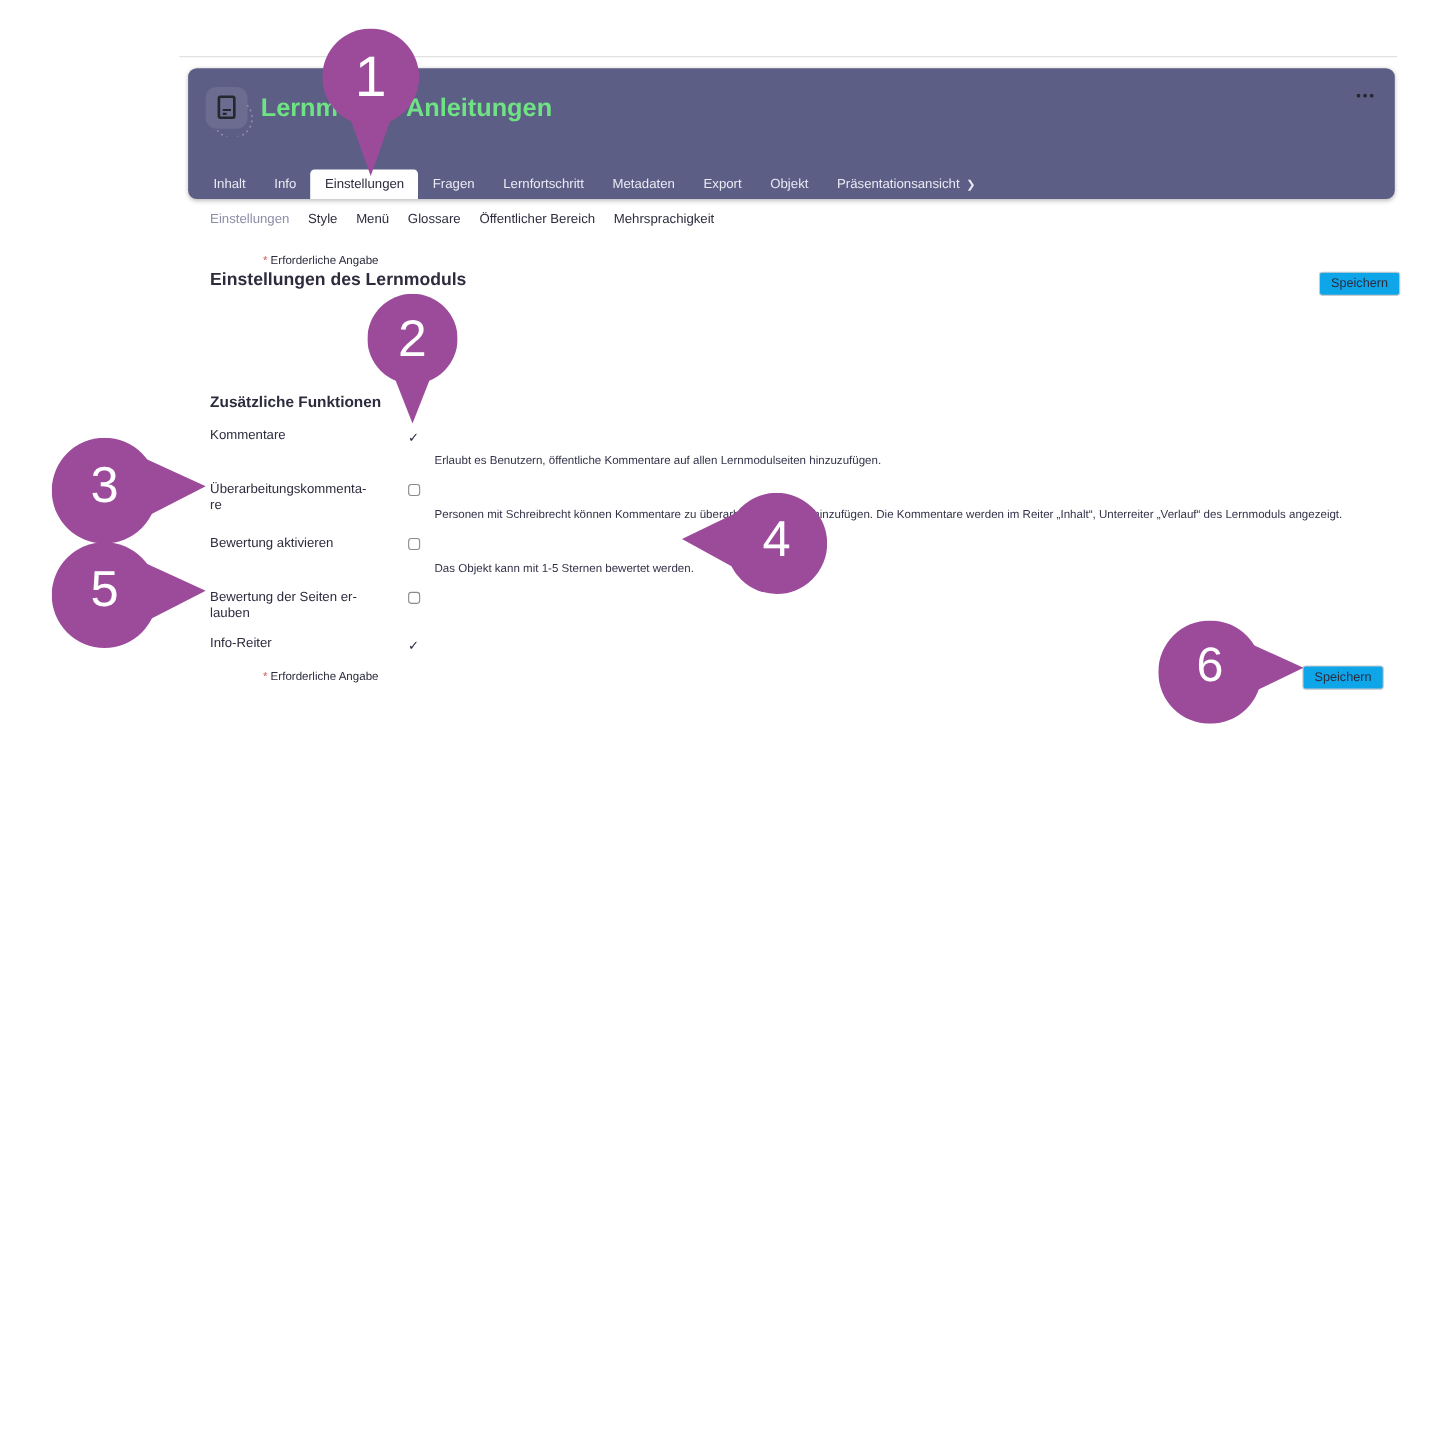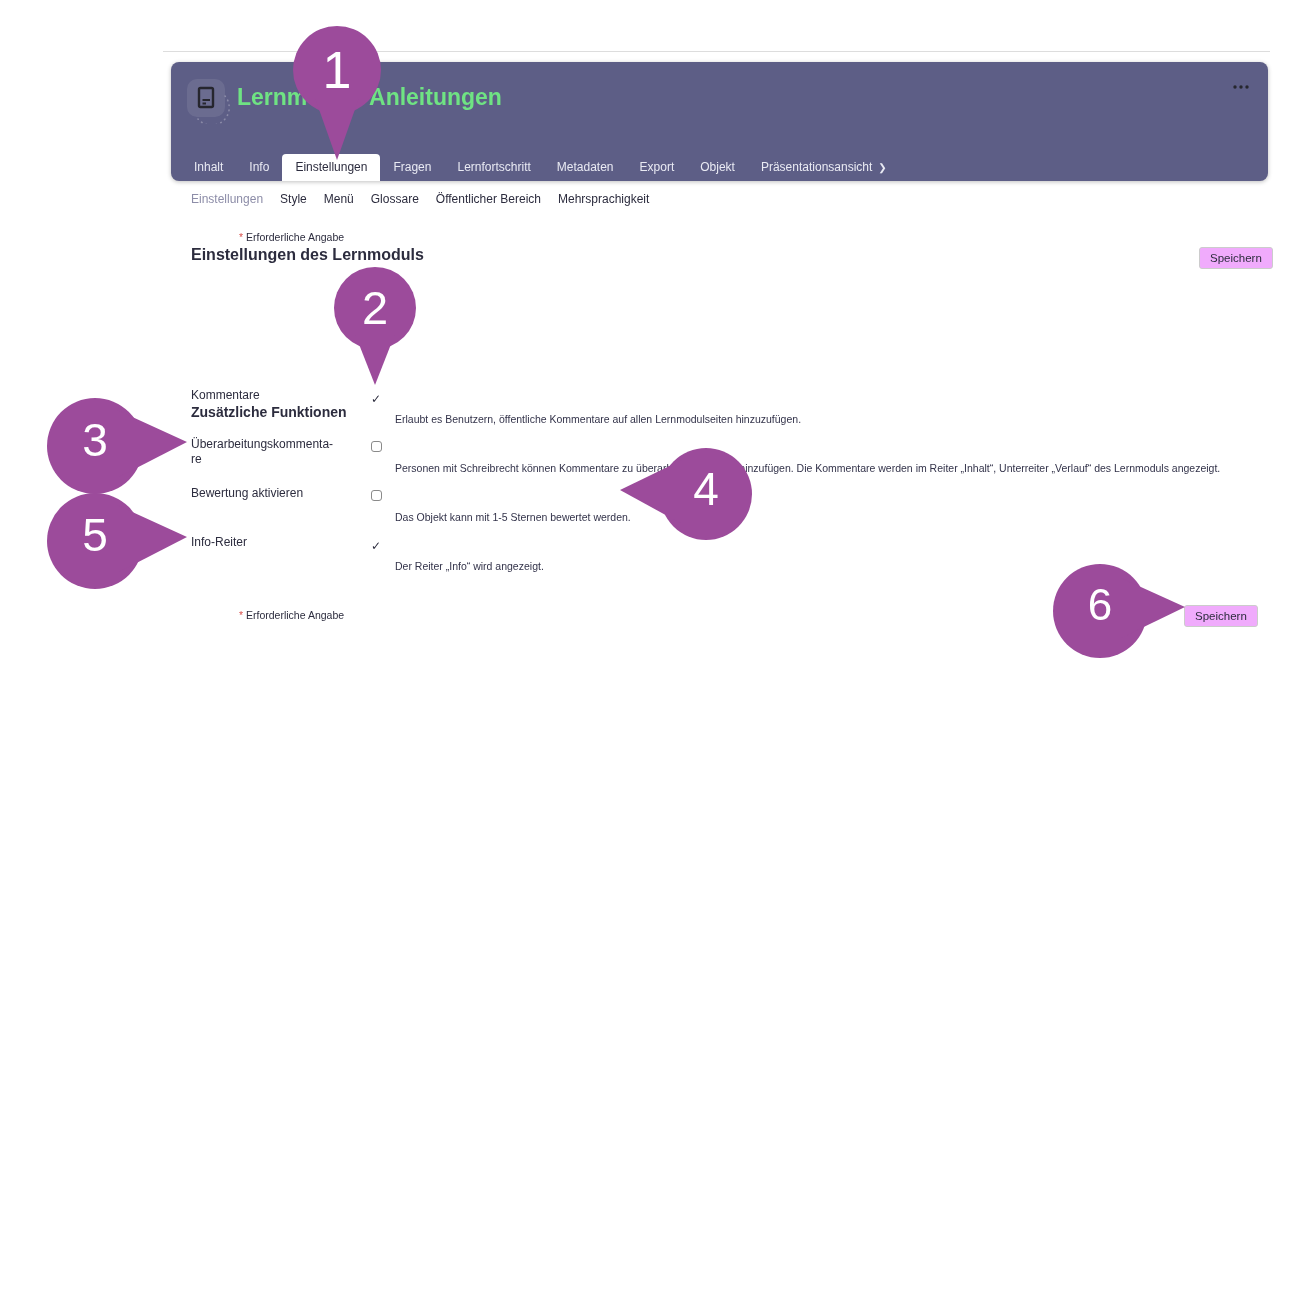--- a/index.html
+++ b/index.html
@@ -33,22 +33,22 @@
   .subtabs{position:absolute;left:191px;top:192px;display:flex;gap:17px;font-size:12px;}
   .subtab{color:var(--ink);cursor:pointer;white-space:nowrap;}
   .subtab.active{color:var(--subtab-active);}
 
   
   .note{position:absolute;font-size:10.5px;color:var(--ink);margin-left:48px;}
   .note .req{color:var(--req-red);}
   .note-top{left:191px;top:231px;}
   .note-bottom{left:191px;top:609px;}
   .form-title{position:absolute;left:191px;top:246px;font-size:16px;font-weight:700;}
-  .section-title{position:absolute;left:191px;top:357px;font-size:14px;font-weight:700;margin-top:47px;}
-  .btn{position:absolute;background:#f0abfc;border:1px solid #ccc;border-radius:3px;
+  .section-title{position:absolute;left:191px;top:357px;font-size:14px;font-weight:700;}
+  .btn{position:absolute;background:#0ea5e9;border:1px solid #ccc;border-radius:3px;
     font-size:11.5px;color:var(--ink);padding:4px 10px;cursor:pointer;
     font-family:"Liberation Sans","DejaVu Sans",sans-serif;text-align:right;}
   .save-top{left:1199px;top:247px;}
   .save-bottom{left:1184px;top:605px;}
 
   .rows{position:absolute;left:191px;top:388px;width:1000px;}
   .row{display:grid;grid-template-columns:180px auto;margin-bottom:12px;}
   .row-label{font-size:12px;line-height:15px;white-space:pre-line;}
   .row-ctrl{padding-top:1px;}
   .checkmark{display:inline-block;font-size:12px;line-height:12px;color:var(--ink);cursor:pointer;}
@@ -145,26 +145,33 @@
   </div>
 
   <div class="row">
     <div class="row-label">Bewertung aktivieren</div>
     <div class="row-ctrl">
       <span class="ctrl-slot"><span class="checkbox"></span></span>
       <div class="byline">Das Objekt kann mit 1-5 Sternen bewertet werden.</div>
     </div>
   </div>
 
+  <div class="row">
+    <div class="row-label">Bewertung der Seiten er-
+lauben</div>
+    <div class="row-ctrl">
+      <span class="ctrl-slot"><span class="checkbox"></span></span>
+      
+    </div>
+  </div>
 
   <div class="row">
     <div class="row-label">Info-Reiter</div>
     <div class="row-ctrl">
       <span class="ctrl-slot"><span class="checkmark">✓</span></span>
-      <div class="byline">Der Reiter „Info“ wird angezeigt.</div>
     </div>
   </div>
 </div>
 
   <div class="note note-bottom">
     <span class="req">*</span>
     <span>Erforderliche Angabe</span>
   </div>
   <button class="btn save-bottom">Speichern</button>
 

